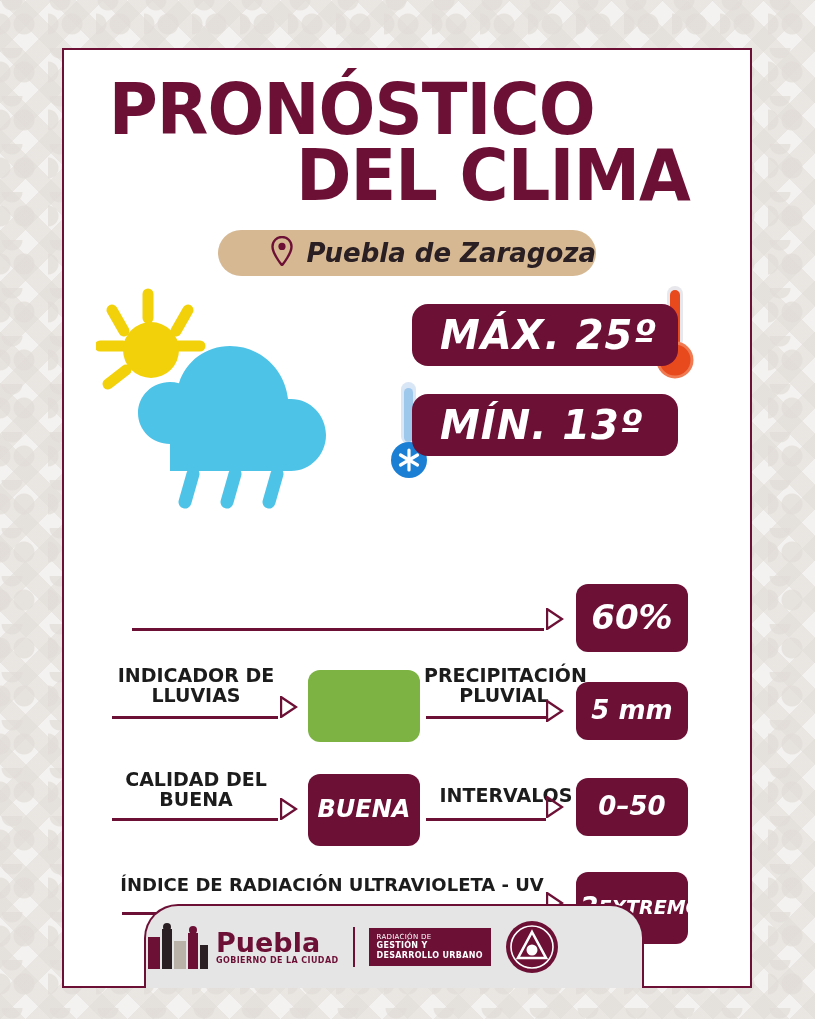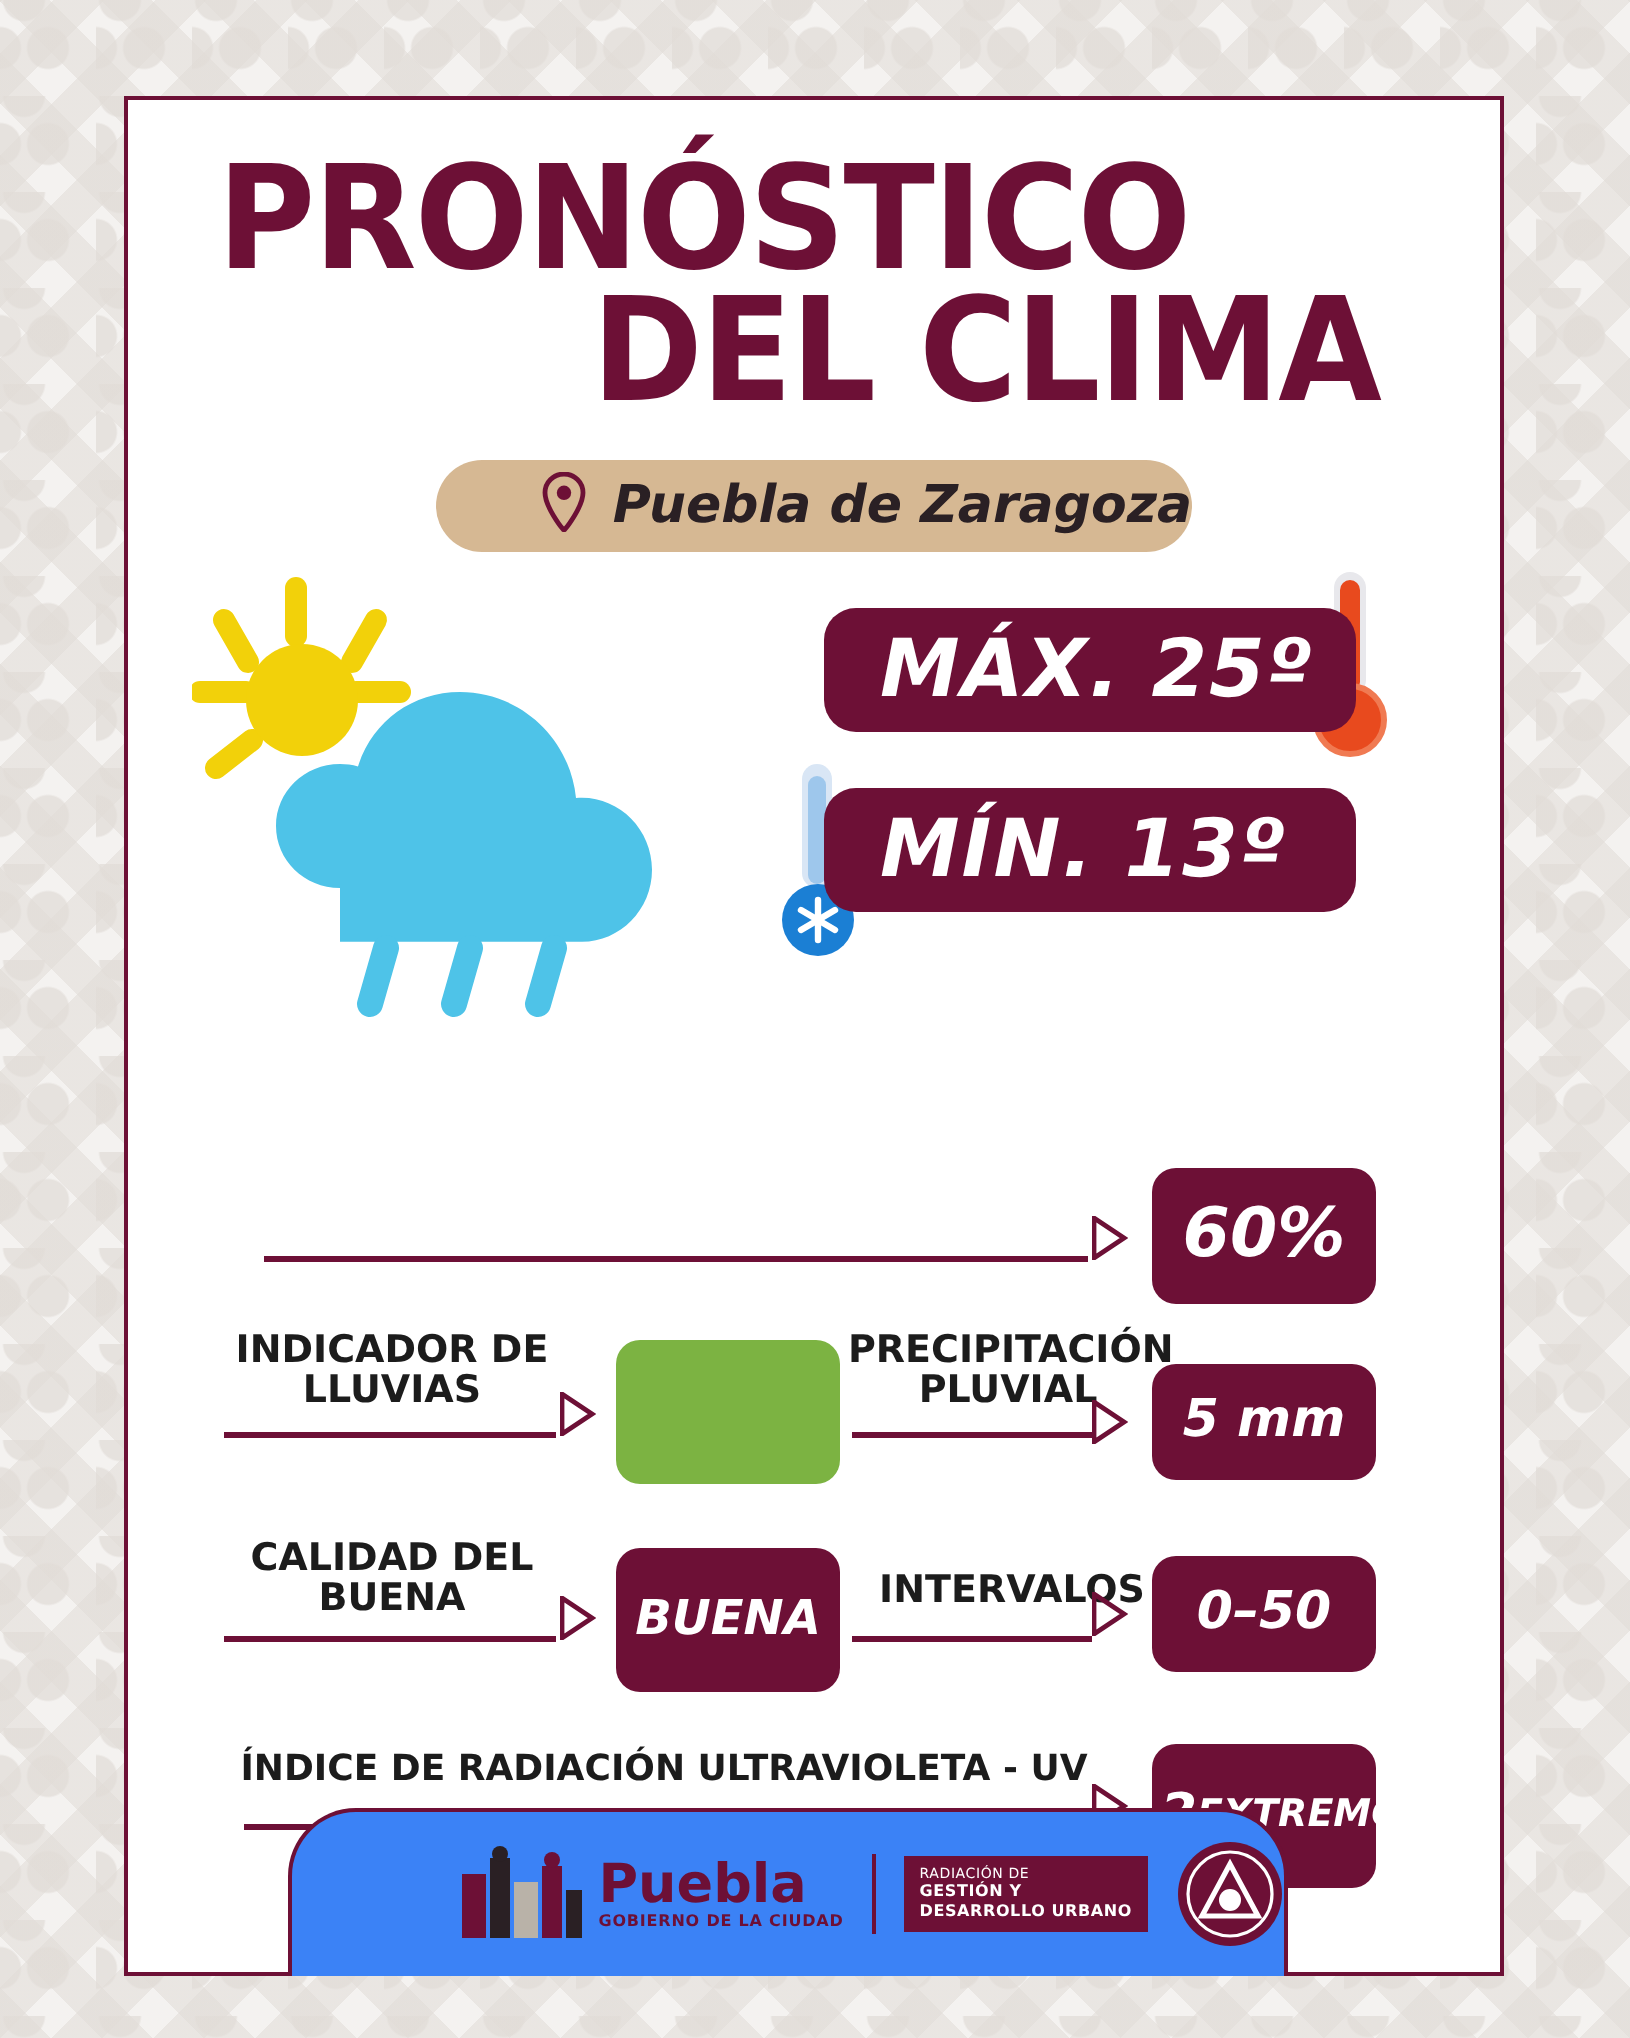--- a/index.html
+++ b/index.html
@@ -171,27 +171,27 @@
   #uv-value .uv-num { font-size: 26px; }
   #uv-value .uv-word { font-size: 19px; }
 
   
   #footer {
     position: absolute;
     left: 80px;
     bottom: -2px;
     width: 500px;
     height: 84px;
-    background: #3b82f6;
+    background: #e5e5e5;
     border: 2px solid #6d1036;
     border-bottom: none;
     border-radius: 34px 34px 0 0;
     display: flex;
     align-items: center;
-    justify-content: flex-end;
+    justify-content: flex-start;
     gap: 14px;
     box-sizing: border-box;
   }
   .puebla-logo {
     display: flex;
     align-items: center;
     gap: 6px;
   }
   .puebla-word {
     color: #6d1036;

